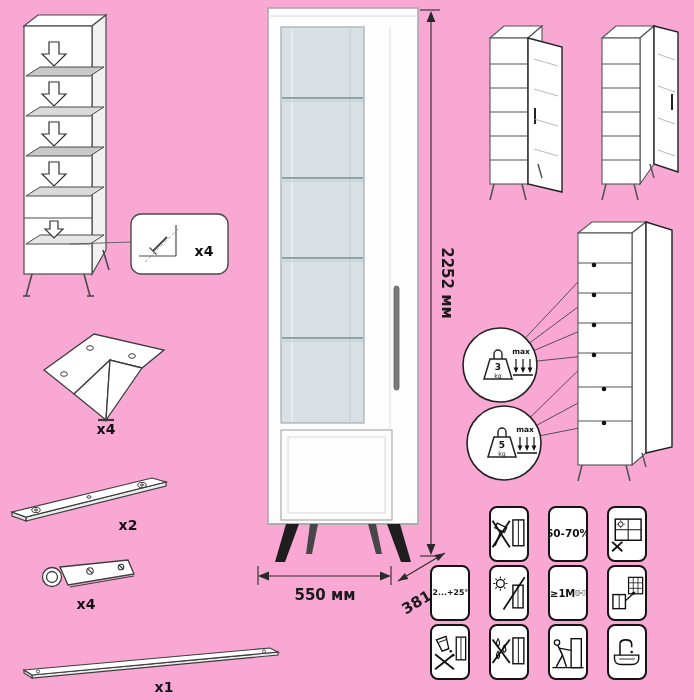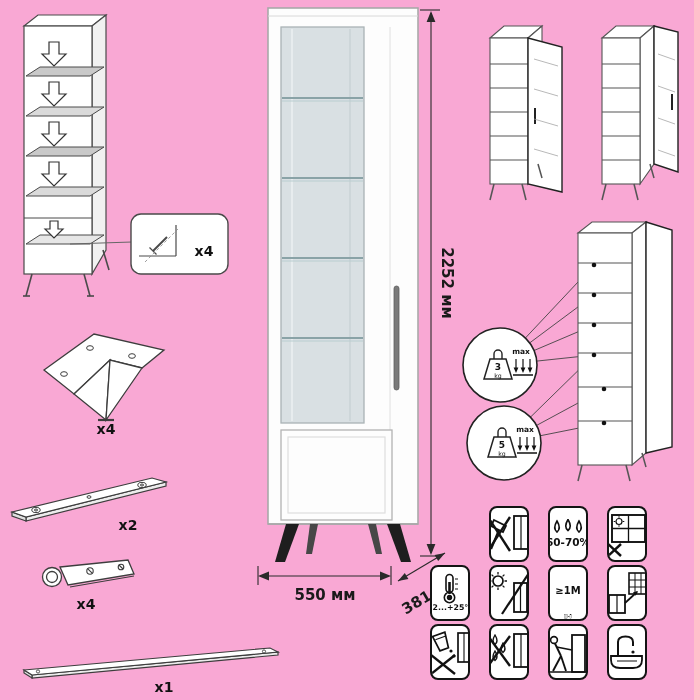--- a/index.html
+++ b/index.html
@@ -4,21 +4,21 @@
 <title>Assembly Diagram</title>
 <style>
   * { margin:0; padding:0; box-sizing:border-box; }
   html,body { background:#ffffff; font-family:"DejaVu Sans", sans-serif; }
   .canvas { position:relative; width:694px; height:700px; background:#f9a8d4; overflow:hidden; }
   .abs { position:absolute; }
   svg text { font-family:"DejaVu Sans", sans-serif; }
   .qty { font-size:14px; font-weight:700; fill:#111; }
   .dim { font-size:15px; font-weight:600; fill:#1a1a1a; }
   .cell { position:absolute; width:40px; height:56px; border:2.6px solid #141414; border-radius:8px;
-          background:#fff; display:flex; flex-direction:column; align-items:center; justify-content:center;
+          background:#fff; display:flex; flex-direction:row; align-items:center; justify-content:center;
           overflow:hidden; }
   .cell svg { display:block; }
   .cell-text { font-size:10.5px; font-weight:700; color:#111; line-height:1.1; white-space:nowrap; }
 </style>
 </head>
 <body>
 
 <div class="canvas">
 
   <svg class="abs" style="left:4px;top:4px" width="232" height="306" viewBox="0 0 232 306">

